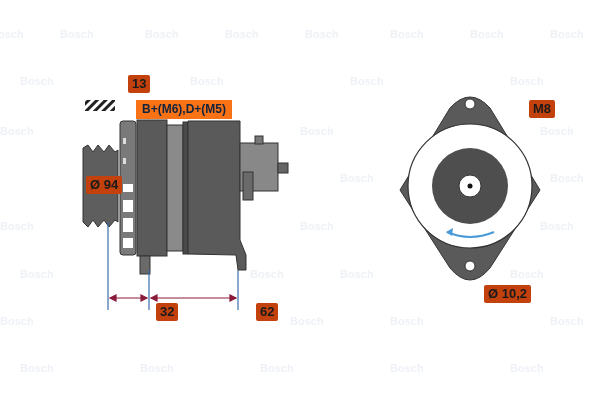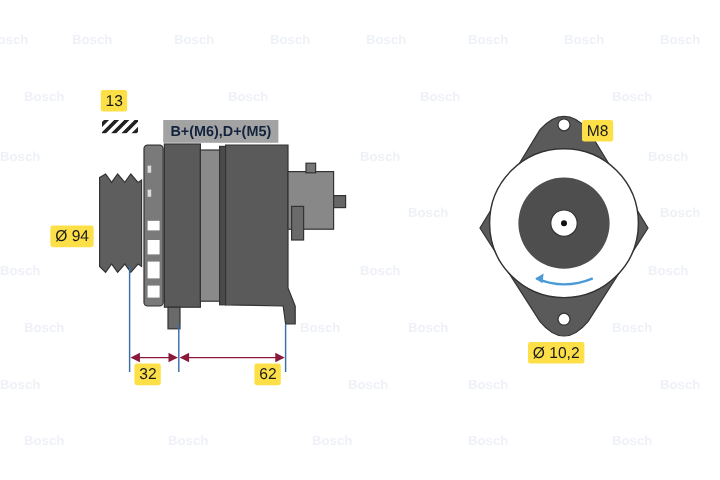--- a/index.html
+++ b/index.html
@@ -1,19 +1,19 @@
 <!DOCTYPE html>
 <html><head>
 <meta charset="utf-8">
 <style>
   html,body{margin:0;padding:0;background:#ffffff;}
   body{width:600px;height:400px;position:relative;overflow:hidden;font-family:"Liberation Sans",sans-serif;}
   .wm{position:absolute;color:#eef1f6;font-size:11px;font-weight:bold;white-space:nowrap;}
-  .tag{position:absolute;background:#fde047;color:#1a1a1a;font-weight:normal;font-size:13px;padding:1px 4px;border-radius:2px;line-height:16px;}
-  .conn{position:absolute;background:#a3a3a3;color:#12233d;font-weight:bold;font-size:12px;padding:1px 6px;line-height:17px;}
+  .tag{position:absolute;background:#c2410c;color:#1a1a1a;font-weight:bold;font-size:13px;padding:1px 4px;border-radius:2px;line-height:16px;margin-left:44px;}
+  .conn{position:absolute;background:#f97316;color:#12233d;font-weight:bold;font-size:12px;padding:1px 6px;line-height:17px;}
   svg{position:absolute;left:0;top:0;}
 </style>
 </head>
 <body>
 
 <div>
   <span class="wm" style="left:-10px;top:28px">Bosch</span>
   <span class="wm" style="left:60px;top:28px">Bosch</span>
   <span class="wm" style="left:145px;top:28px">Bosch</span>
   <span class="wm" style="left:225px;top:28px">Bosch</span>
@@ -105,17 +105,17 @@
     <circle cx="470" cy="186" r="2.5" fill="#111"></circle>
     <circle cx="470" cy="104" r="5" fill="#fff" stroke="#333" stroke-width="1"></circle>
     <circle cx="470" cy="266" r="5" fill="#fff" stroke="#333" stroke-width="1"></circle>
     <path d="M494,232 Q470,242 447,232" fill="none" stroke="#4a9ad8" stroke-width="2"></path>
     <polygon points="446,232 453,228 452,236" fill="#4a9ad8"></polygon>
   </g>
 </svg>
 
 <span class="tag" style="left:84px;top:75px">13</span>
 <span class="conn" style="left:136px;top:100px">B+(M6),D+(M5)</span>
-<span class="tag" style="left:42px;top:188px">Ø 94</span>
+<span class="tag" style="left:42px;top:176px">Ø 94</span>
 <span class="tag" style="left:112px;top:303px">32</span>
 <span class="tag" style="left:212px;top:303px">62</span>
 <span class="tag" style="left:485px;top:100px">M8</span>
 <span class="tag" style="left:440px;top:285px">Ø 10,2</span>
 
 </body></html>

